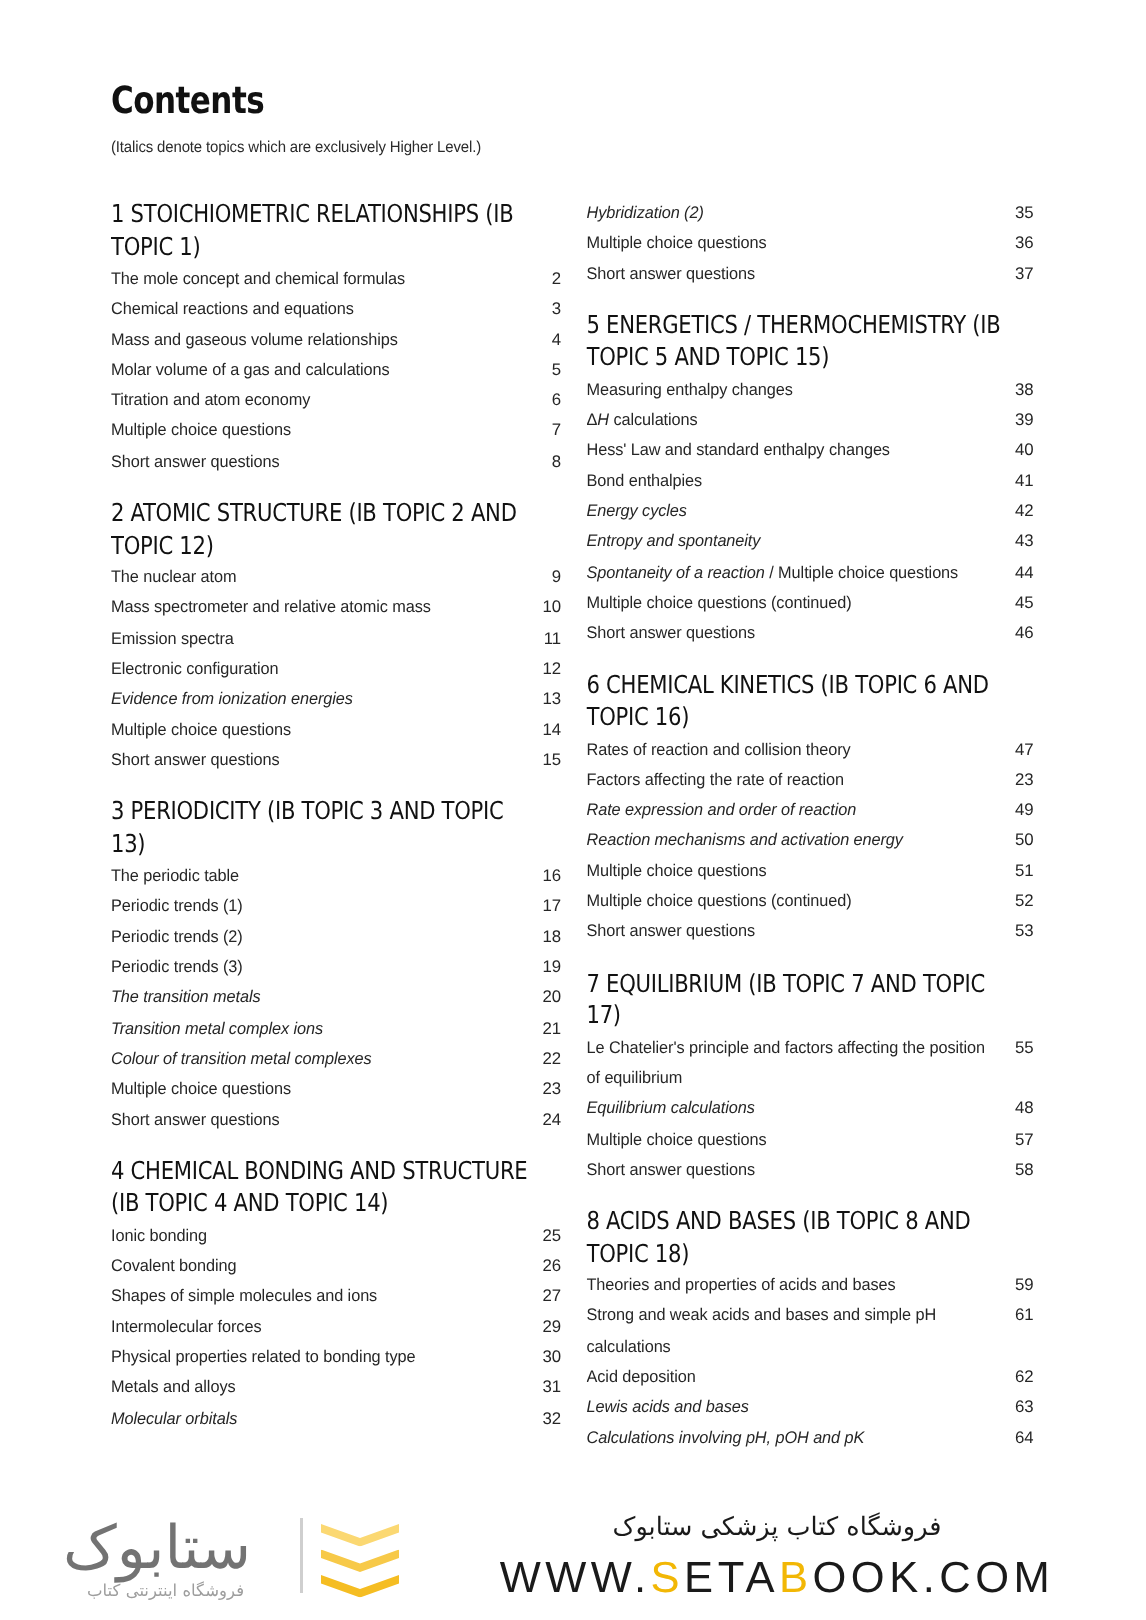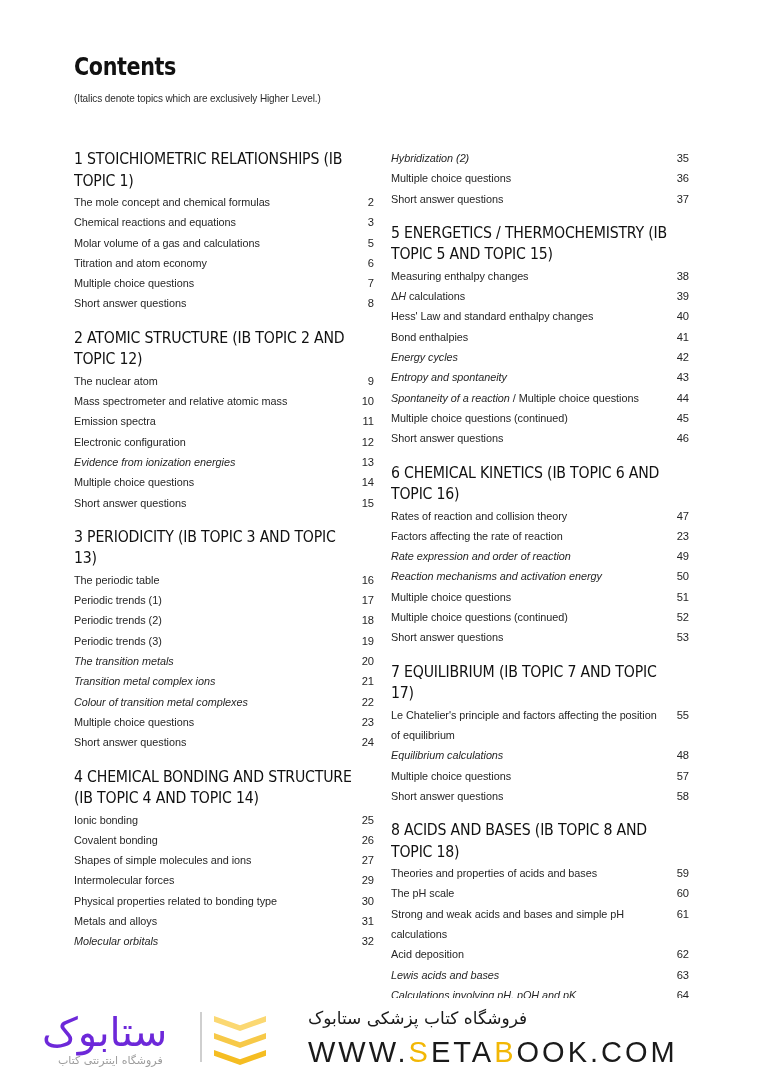--- a/index.html
+++ b/index.html
@@ -42,21 +42,20 @@
     letter-spacing: -0.1px;
     transform: scaleX(0.95);
     transform-origin: left center;
   }
   .columns {
     position: absolute;
     left: 0;
     top: 132px;
     width: 764px;
     height: 868px;
-    margin-top: 16px;
   }
   .col {
     position: absolute;
     top: 0;
     overflow: hidden;
   }
   .col-left  { left: 74px;  width: 300px; height: 862px; }
   .col-right { left: 391px; width: 298px; height: 862px; }
 
   .sec-head {
@@ -111,21 +110,21 @@
     left: 42px;
     top: 8px;
     width: 230px;
     height: 68px;
   }
   .logo-word {
     position: absolute;
     left: 0;
     top: 4px;
     font-size: 40px;
-    color: #6d28d9;
+    color: #737373;
     direction: rtl;
     font-family: "DejaVu Sans", sans-serif;
     letter-spacing: -1px;
     line-height: 44px;
     white-space: nowrap;
   }
   .logo-sub {
     position: absolute;
     left: 16px;
     top: 48px;
@@ -159,21 +158,21 @@
     clip-path: polygon(0 0, 50% 62%, 100% 0, 100% 38%, 50% 100%, 0 38%);
   }
   .chev.c1 { top: 2px;  background: #FBD872; }
   .chev.c2 { top: 19px; background: #F7C948; }
   .chev.c3 { top: 36px; background: #F5BD22; }
 
   .wm-right {
     position: absolute;
     right: 36px;
     top: 6px;
-    text-align: left;
+    text-align: center;
     width: 420px;
   }
   .wm-fa {
     font-size: 17px;
     color: #1a1a1a;
     direction: rtl;
     font-family: "DejaVu Sans", sans-serif;
     line-height: 28px;
     white-space: nowrap;
   }
@@ -200,20 +199,24 @@
         <div class="sec-head">1 STOICHIOMETRIC RELATIONSHIPS (IB TOPIC 1)</div>
         <div class="entry">
           <span class="t">The mole concept and chemical formulas</span>
           <span class="p">2</span>
         </div>
         <div class="entry">
           <span class="t">Chemical reactions and equations</span>
           <span class="p">3</span>
         </div>
         <div class="entry">
+          <span class="t">Mass and gaseous volume relationships</span>
+          <span class="p">4</span>
+        </div>
+        <div class="entry">
           <span class="t">Molar volume of a gas and calculations</span>
           <span class="p">5</span>
         </div>
         <div class="entry">
           <span class="t">Titration and atom economy</span>
           <span class="p">6</span>
         </div>
         <div class="entry">
           <span class="t">Multiple choice questions</span>
           <span class="p">7</span>
@@ -411,24 +414,20 @@
           <span class="p">57</span>
         </div>
         <div class="entry">
           <span class="t">Short answer questions</span>
           <span class="p">58</span>
         </div>
         <div class="sec-head spaced">8 ACIDS AND BASES (IB TOPIC 8 AND TOPIC 18)</div>
         <div class="entry">
           <span class="t">Theories and properties of acids and bases</span>
           <span class="p">59</span>
-        </div>
-        <div class="entry">
-          <span class="t">The pH scale</span>
-          <span class="p">60</span>
         </div>
         <div class="entry wrap">
           <span class="t">Strong and weak acids and bases and simple pH calculations</span>
           <span class="p">61</span>
         </div>
         <div class="entry">
           <span class="t">Acid deposition</span>
           <span class="p">62</span>
         </div>
         <div class="entry ital">

